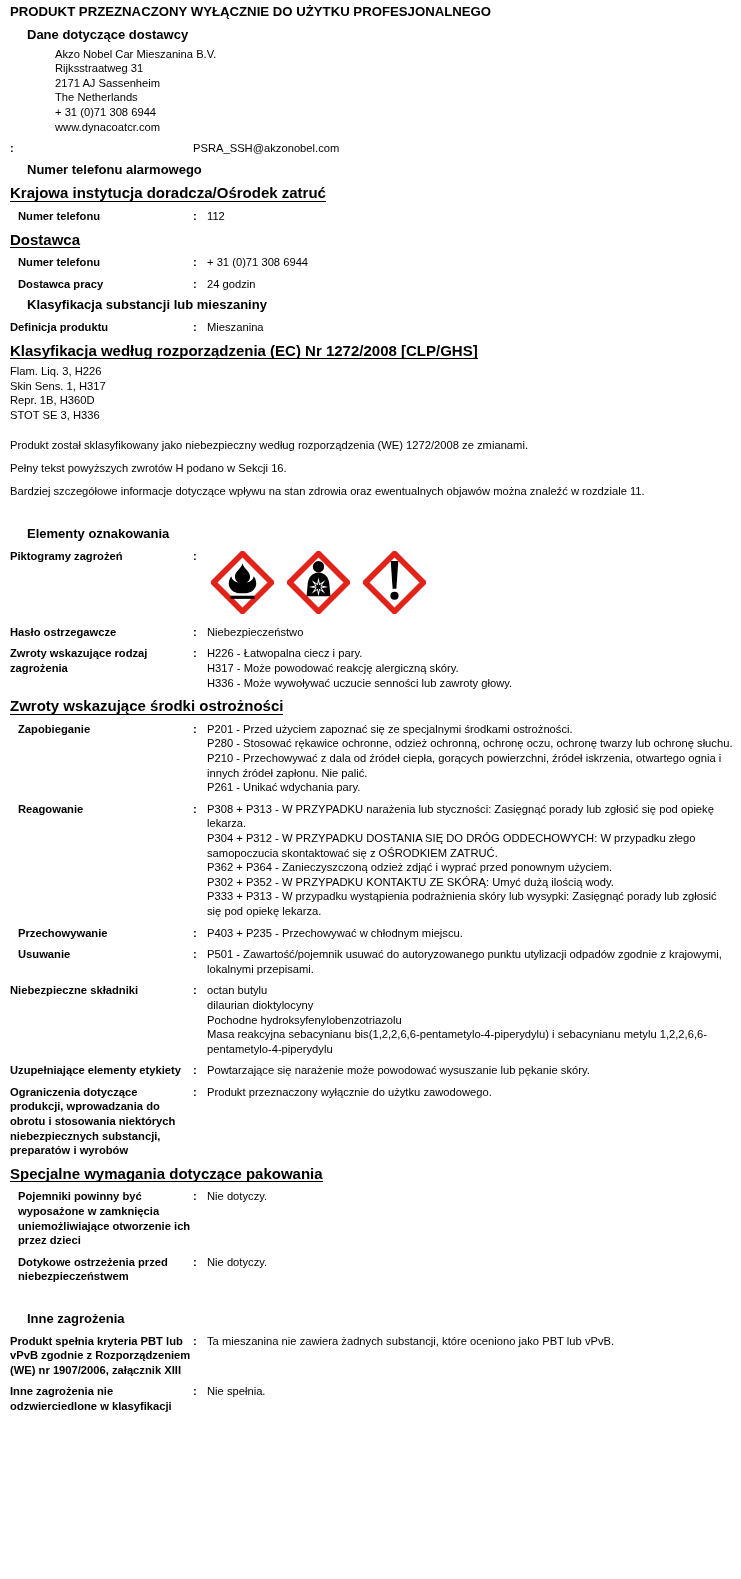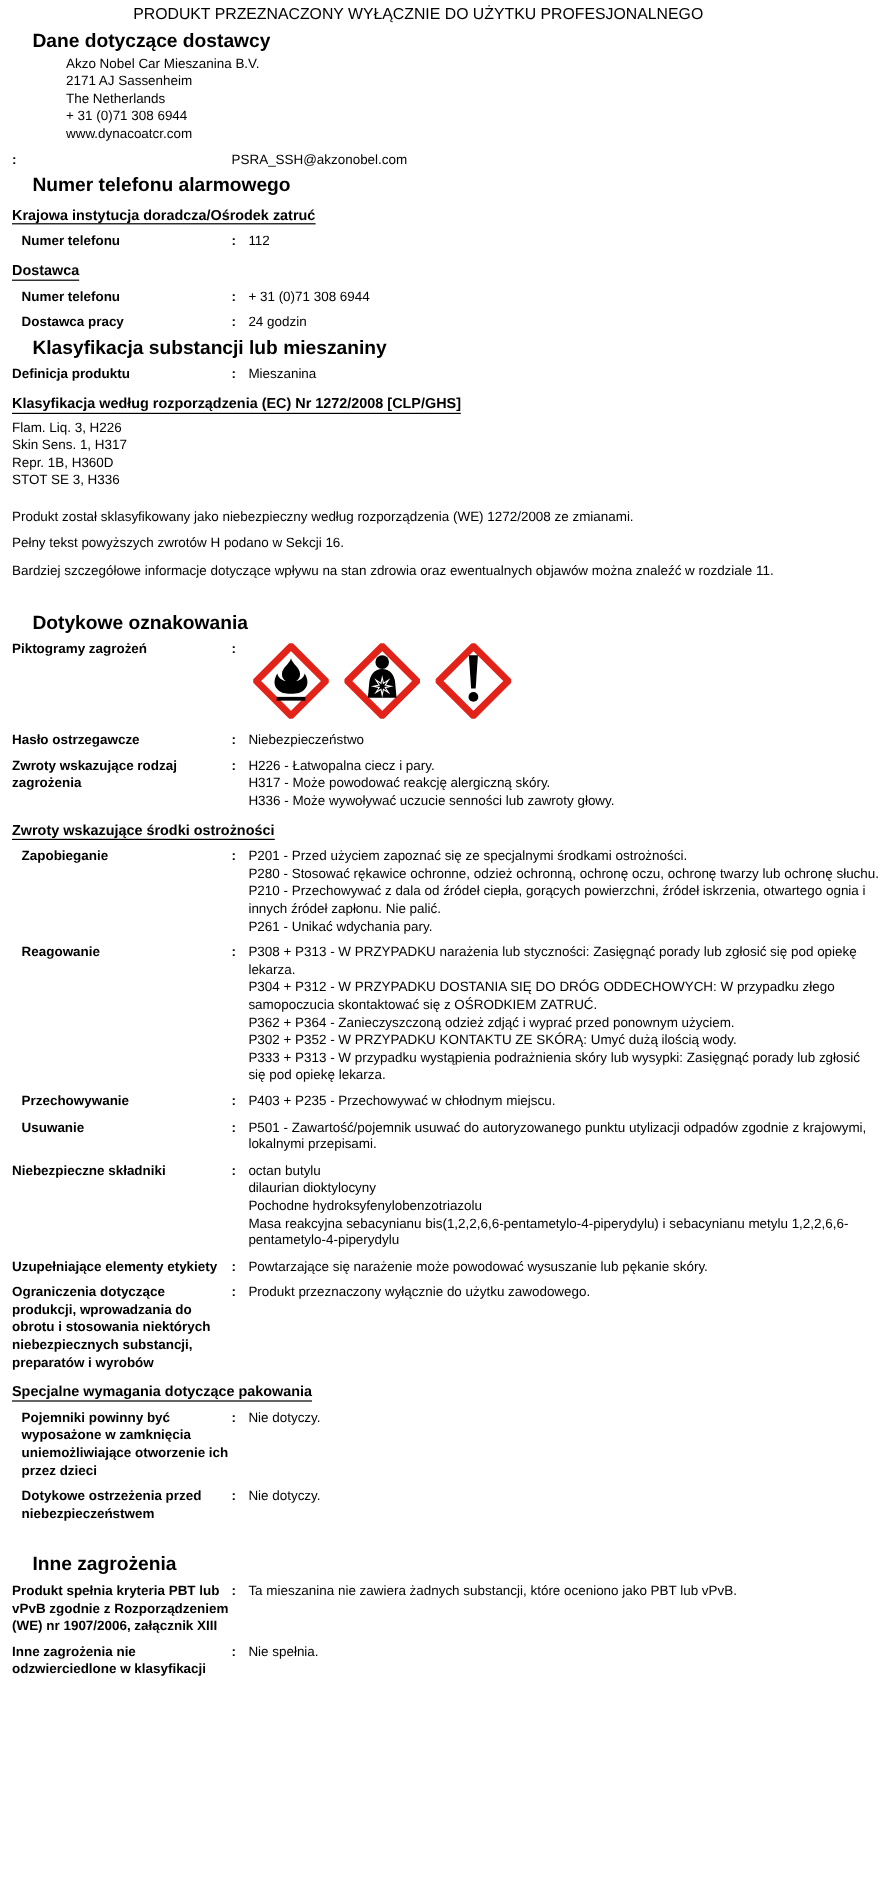--- a/index.html
+++ b/index.html
@@ -3,44 +3,45 @@
 <meta charset="utf-8">
 <style>
   *{margin:0;padding:0;box-sizing:border-box}
   html,body{background:#fff}
   body{
     width:741px;height:1579px;overflow:hidden;
     font-family:"Liberation Sans","DejaVu Sans",sans-serif;
     font-size:11.2px;line-height:14.6px;color:#000;
   }
   .page{padding:4px 8px 0 10px}
-  .title{font-weight:normal;font-size:13.2px;line-height:16px;text-align:center;padding-right:46px;margin-bottom:8px}
-  .h1{font-weight:bold;font-size:16px;margin:7px 0 4px 17px}
+  .title{font-weight:bold;font-size:13.2px;line-height:16px;padding-right:46px;margin-bottom:8px}
+  .h1{font-weight:bold;font-size:13px;margin:7px 0 4px 17px}
   .hu-wrap{margin:9px 0 5px 0}
-  .hu{font-weight:bold;font-size:12px;display:inline-block;border-bottom:1.6px solid #000;padding-bottom:0px}
+  .hu{font-weight:bold;font-size:15px;display:inline-block;border-bottom:1.6px solid #000;padding-bottom:0px}
   .address{margin-left:45px;margin-top:2px}
   .plain{margin:4px 0 16px 0}
   .para{margin:8px 0;max-width:700px}
   .gap{height:14px}
   .row{display:grid;grid-template-columns:183px 14px 1fr;margin:7px 0;align-items:start}
   .row .label{font-weight:bold}
   .row.ind1 .label{padding-left:8px}
   .colon{font-weight:bold}
   .value{max-width:530px}
   .value.pictos{display:flex;gap:13px;padding:2px 0 4px 4px;max-width:none}
   .picto svg{width:63px;height:63px;display:block}
 </style>
 </head>
 <body>
 
 <div class="page">
     <div class="title">PRODUKT PRZEZNACZONY WYŁĄCZNIE DO UŻYTKU PROFESJONALNEGO</div>
     <div class="h1">Dane dotyczące dostawcy</div>
     <div class="address">
       <div class="addr-line">Akzo Nobel Car Mieszanina B.V.</div>
+      <div class="addr-line">Rijksstraatweg 31</div>
       <div class="addr-line">2171 AJ Sassenheim</div>
       <div class="addr-line">The Netherlands</div>
       <div class="addr-line">+ 31 (0)71 308 6944</div>
       <div class="addr-line">www.dynacoatcr.com</div>
     </div>
     <div class="row">
       <div class="colon">:</div>
       <div class="value">
         <div class="vline">PSRA_SSH@akzonobel.com</div>
       </div>
@@ -81,21 +82,21 @@
     <div class="plain">
       <div class="plain-line">Flam. Liq. 3, H226</div>
       <div class="plain-line">Skin Sens. 1, H317</div>
       <div class="plain-line">Repr. 1B, H360D</div>
       <div class="plain-line">STOT SE 3, H336</div>
     </div>
     <div class="para">Produkt został sklasyfikowany jako niebezpieczny według rozporządzenia (WE) 1272/2008 ze zmianami.</div>
     <div class="para">Pełny tekst powyższych zwrotów H podano w Sekcji 16.</div>
     <div class="para">Bardziej szczegółowe informacje dotyczące wpływu na stan zdrowia oraz ewentualnych objawów można znaleźć w rozdziale 11.</div>
     <div class="gap"></div>
-    <div class="h1">Dotykowe oznakowania</div>
+    <div class="h1">Elementy oznakowania</div>
     <div class="row">
       <div class="label">Piktogramy zagrożeń</div>
       <div class="colon">:</div>
       <div class="value pictos">
         <span class="picto">
           <svg viewBox="0 0 100 100">
             <polygon points="50,4 96,50 50,96 4,50" fill="#fff" stroke="#e2231a" stroke-width="9" stroke-linejoin="miter"></polygon>
             <path d="M50 20c2 8 12 12 12 21 0 4-2 7-5 9 6-1 10-5 11-10 4 6 6 15 0 21-4 5-10 6-18 6s-14-1-18-6c-6-6-4-15 0-21 1 5 5 9 11 10-3-2-5-5-5-9 0-9 10-13 12-21z" fill="#000"></path>
             <rect x="31" y="71" width="38" height="5" fill="#000"></rect>
           </svg>

